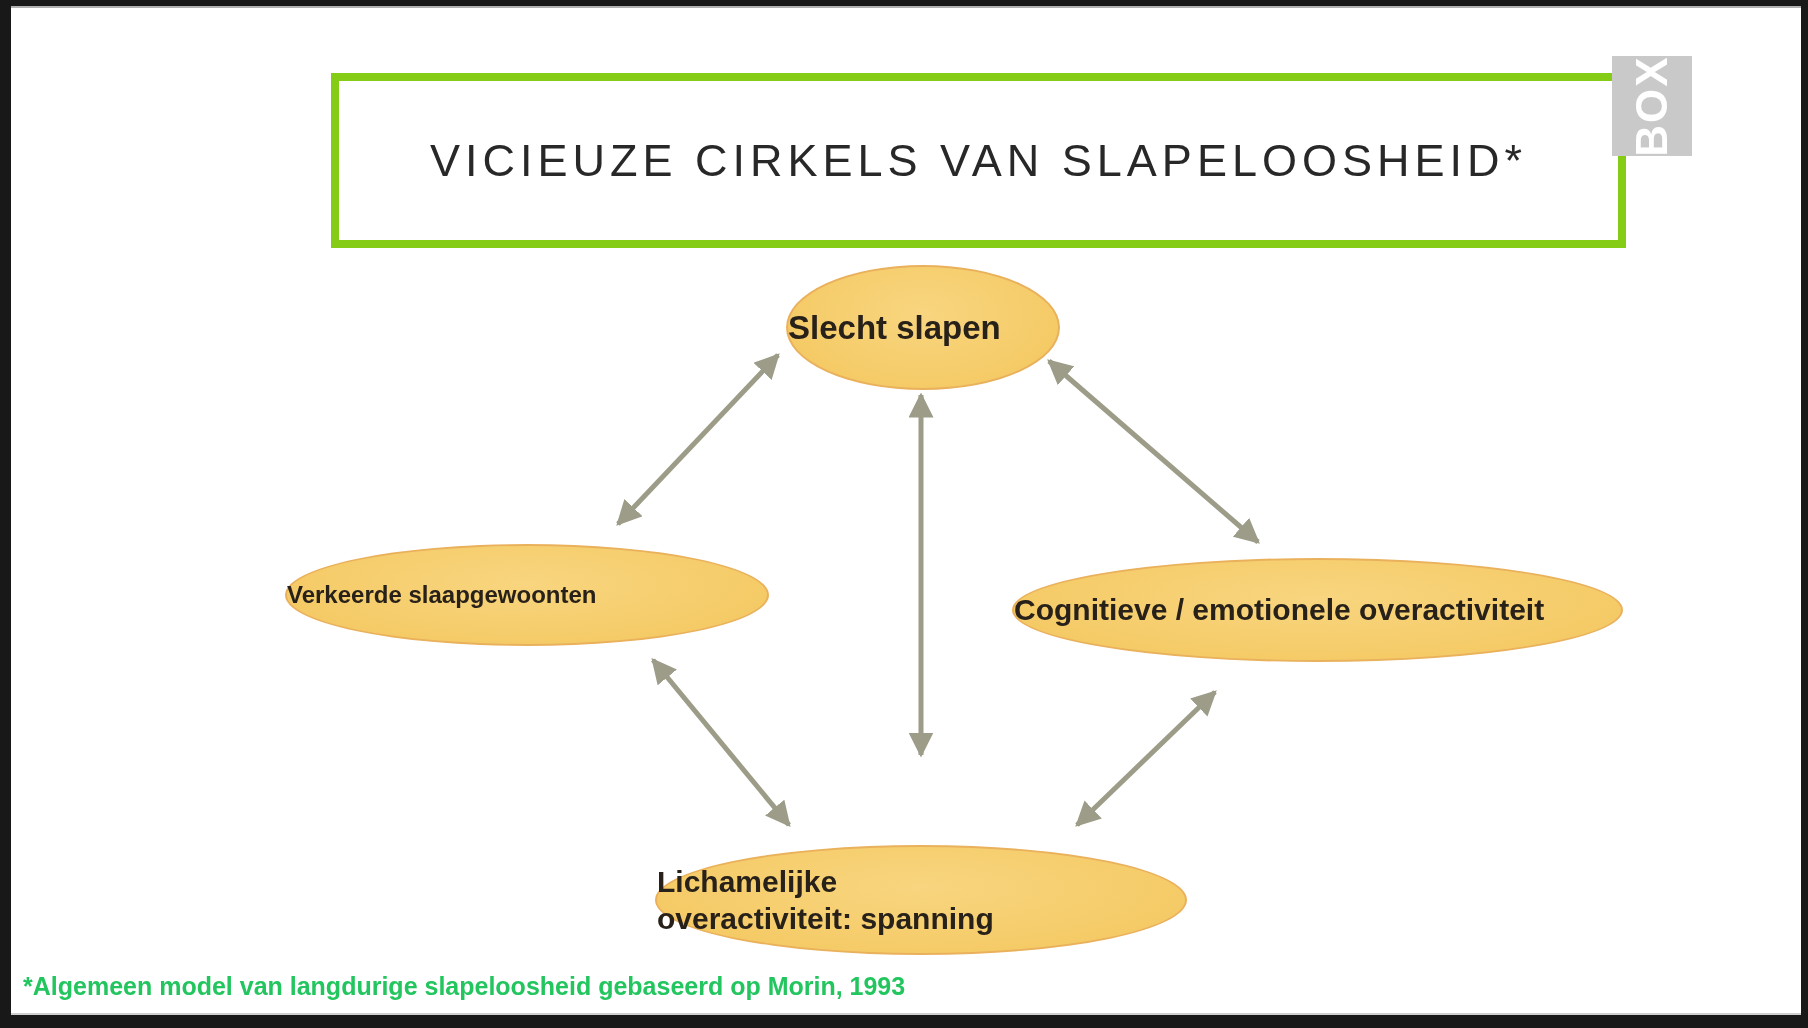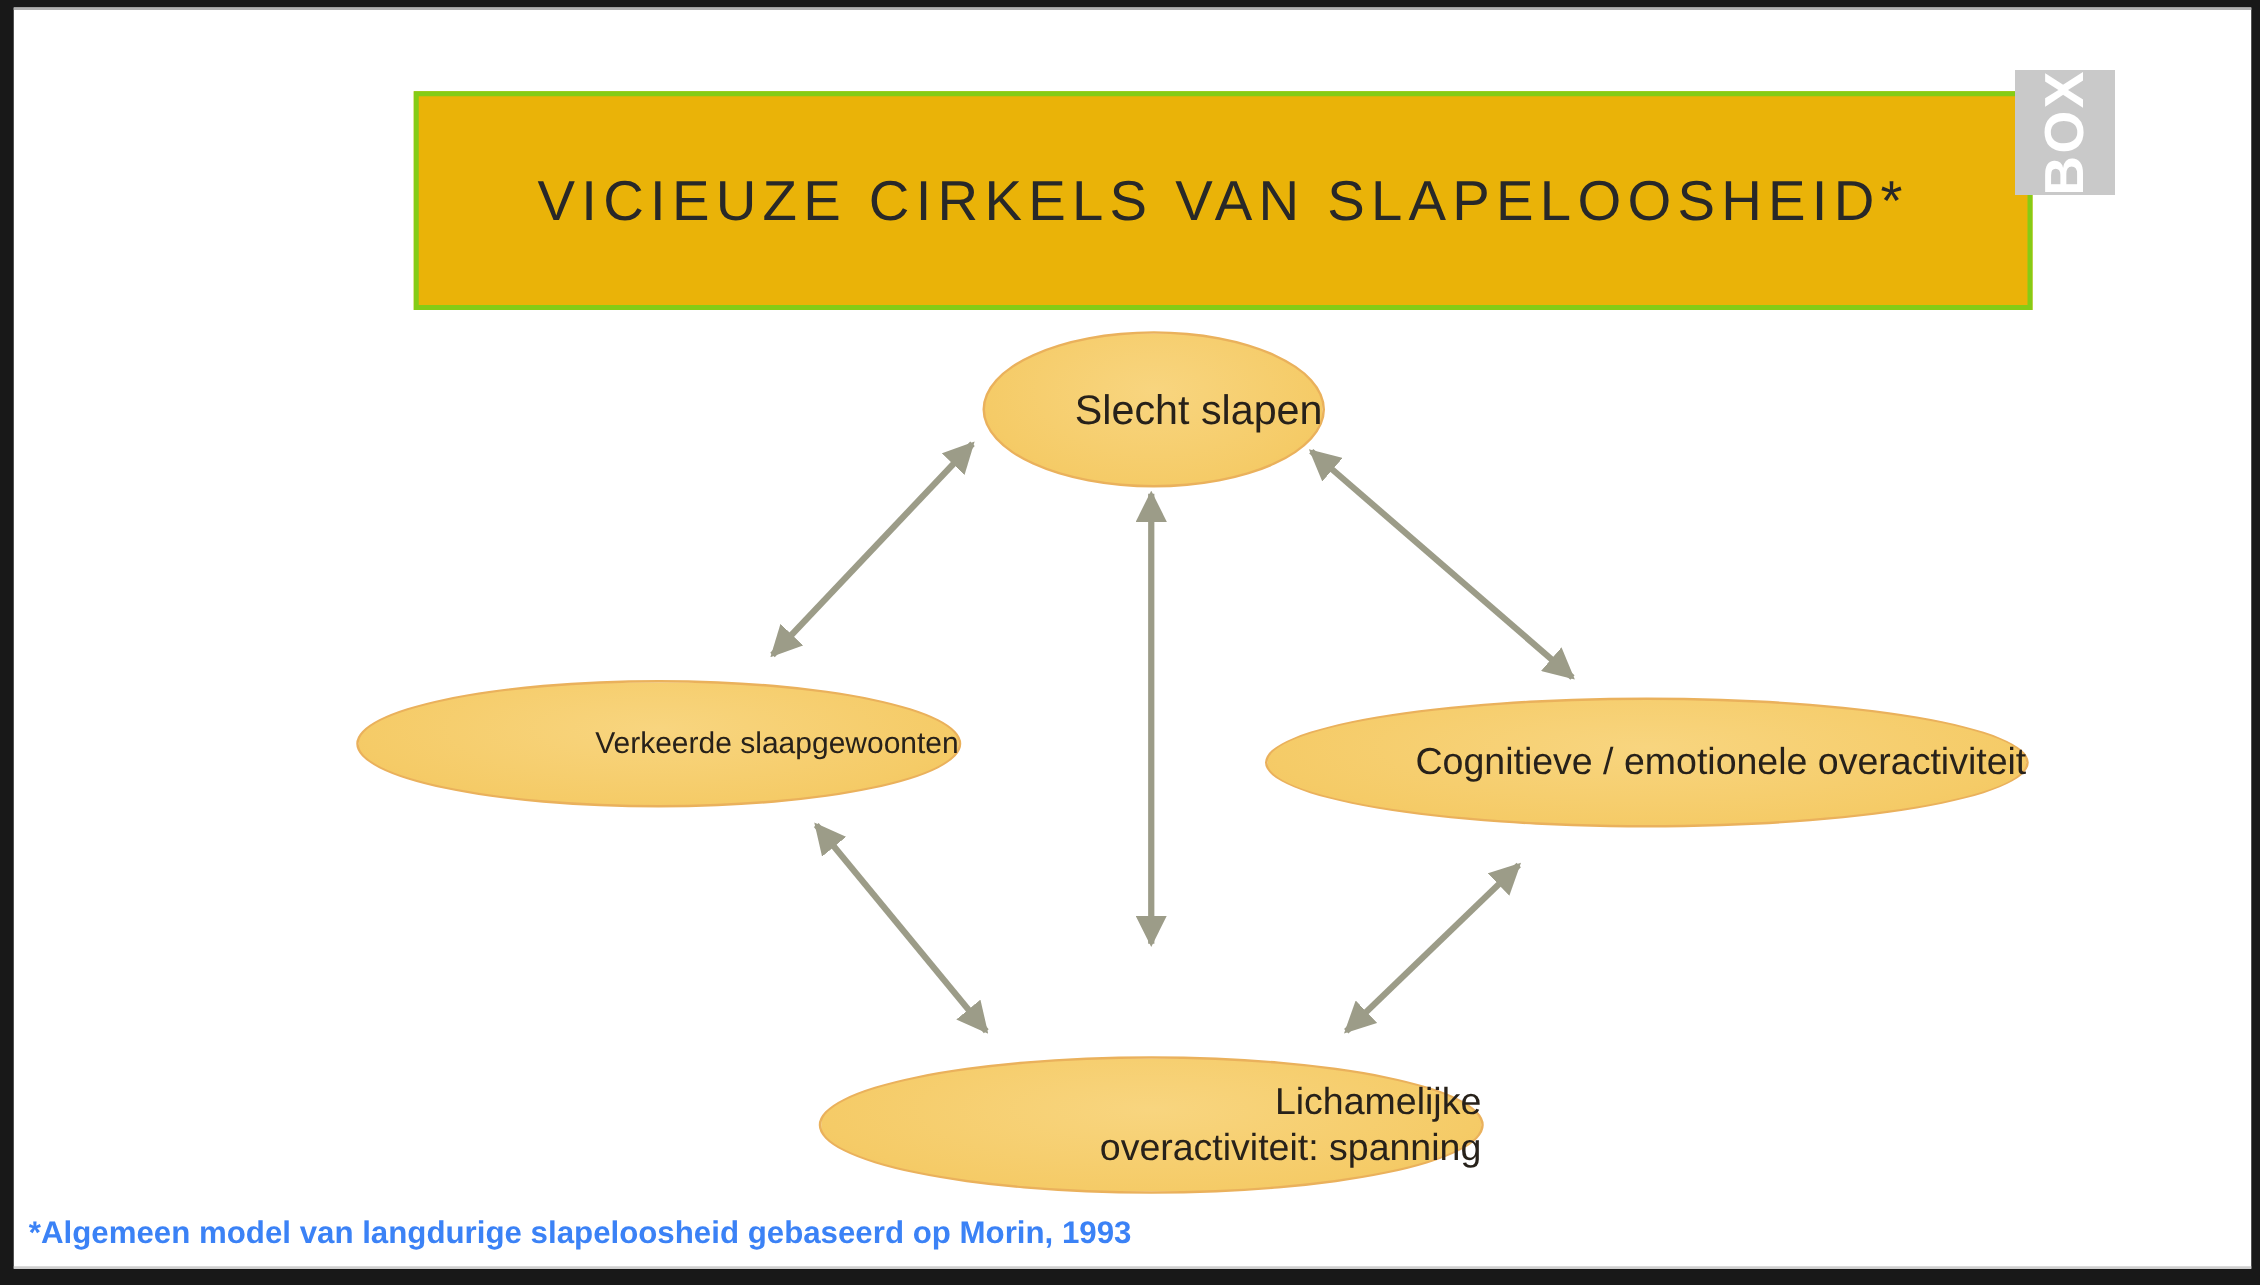--- a/index.html
+++ b/index.html
@@ -16,23 +16,23 @@
     width:1790px; height:1009px;
     background:#ffffff;
     border-top:2px solid #b0b0b0;
     border-bottom:2px solid #cfcfcf;
     box-sizing:border-box;
   }
   .title-box{
     position:absolute;
     left:331px; top:73px;
     width:1295px; height:175px;
-    border:4px solid #84cc16;
+    border:8px solid #84cc16;
     box-sizing:border-box;
-    background:#eab308;
+    background:#ffffff;
     display:flex; align-items:center; justify-content:center;
   }
   .title-text{
     font-size:45px;
     letter-spacing:5px;
     color:#282828;
     font-weight:400;
     white-space:nowrap;
   }
   .logo{
@@ -52,41 +52,41 @@
     font-size:44px;
     letter-spacing:2px;
   }
   .node{
     position:absolute;
     border-radius:50%;
     background:radial-gradient(ellipse at 50% 38%, #f8d57f 0%, #f5cb67 70%, #f2c35c 100%);
     border:2px solid #eab15c;
     box-sizing:border-box;
     display:flex; flex-direction:column;
-    align-items:flex-end; justify-content:center;
+    align-items:flex-start; justify-content:center;
     color:#27211a;
-    font-weight:400;
+    font-weight:700;
     text-align:center;
     line-height:1.25;
   }
   .node-top   {left:786px;  top:265px; width:274px; height:125px; font-size:33px;}
   .node-left  {left:285px;  top:544px; width:484px; height:102px; font-size:24px;}
   .node-right {left:1012px; top:558px; width:611px; height:104px; font-size:30px;}
   .node-bottom{left:655px;  top:845px; width:532px; height:110px; font-size:30px;}
   .arrows{
     position:absolute; left:0; top:0;
     width:1808px; height:1028px;
     pointer-events:none;
   }
   .footnote{
     position:absolute;
     left:23px; top:972px;
     font-size:25px;
     font-weight:700;
-    color:#3b82f6;
+    color:#22c55e;
     white-space:nowrap;
   }
 </style>
 </head>
 <body>
 
 <div class="stage">
   <div class="canvas"></div>
 
   <svg class="arrows" width="1808" height="1028" viewBox="0 0 1808 1028" xmlns="http://www.w3.org/2000/svg">

